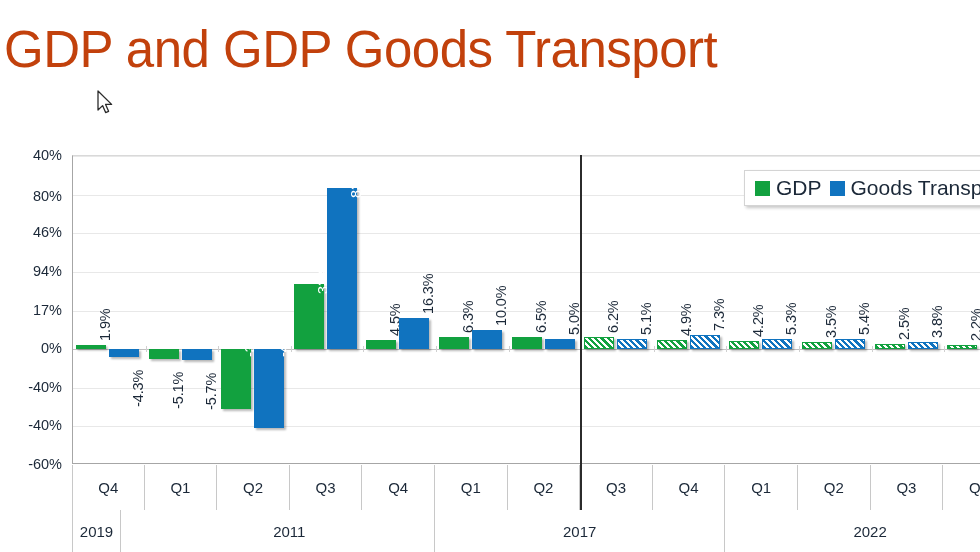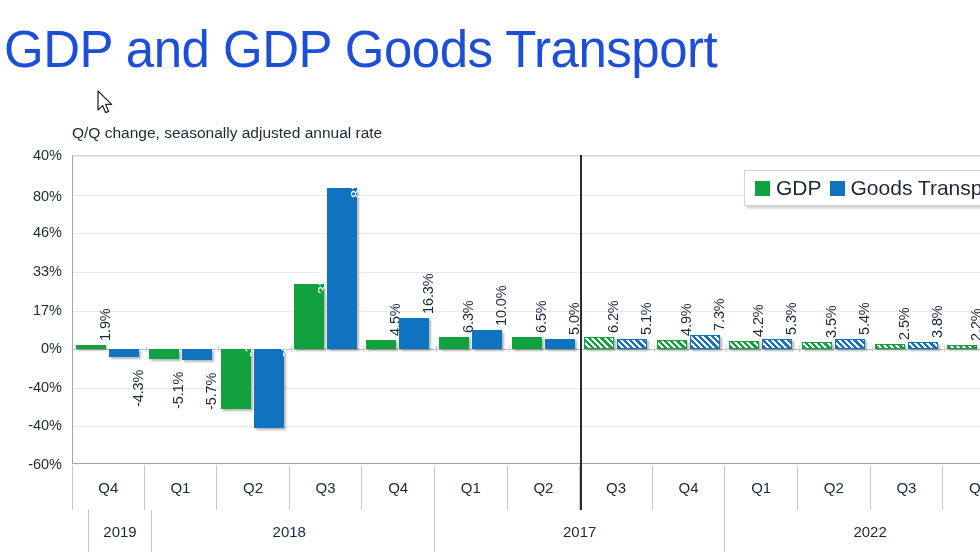--- a/index.html
+++ b/index.html
@@ -16,21 +16,21 @@
   }
 
   
   #slide-title {
     position: absolute;
     left: 4px;
     top: 22px;
     font-size: 51px;
     line-height: 1.08;
     font-weight: 400;
-    color: #1d4ed8;
+    color: #c2410c;
     letter-spacing: -0.5px;
     white-space: nowrap;
     font-family: "Liberation Sans", sans-serif;
   }
 
   
   #cursor {
     position: absolute;
     left: 96px;
     top: 90px;
@@ -218,21 +218,20 @@
 <div id="slide-title">GDP and GDP Goods Transport</div>
 
 <div id="cursor">
   <svg width="20" height="28" viewBox="0 0 20 28">
     <path d="M2,1 L2,20 L6.6,15.6 L9.6,22.6 L12.6,21.3 L9.6,14.4 L15.6,14.4 Z" fill="#ffffff" stroke="#2b2b2b" stroke-width="1.3" stroke-linejoin="round"></path>
   </svg>
 </div>
 
 <div id="chart-area">
 
-  <div id="chart-subtitle">Q/Q change, seasonally adjusted annual rate</div>
 
   <div id="plot">
     <div id="gridlines">
         <div class="gridline" style="top: 0px;"></div>
         <div class="gridline" style="top: 38.625px;"></div>
         <div class="gridline" style="top: 77.25px;"></div>
         <div class="gridline" style="top: 115.875px;"></div>
         <div class="gridline" style="top: 154.5px;"></div>
         <div class="gridline zero" style="top: 193.125px;"></div>
         <div class="gridline" style="top: 231.75px;"></div>
@@ -303,21 +302,21 @@
         <div class="dlabel" style="left: 855.6px; top: 181.786px;">3.8%</div>
         <div class="bar green fc" style="left: 874.2px; width: 30px; height: 4.24875px; top: 188.876px;"></div>
         <div class="dlabel" style="left: 895.2px; top: 184.876px;">2.2%</div>
       </div>
   </div>
 
   <div id="ytick-labels">
       <div class="ytick" style="top: 45px;">40%</div>
       <div class="ytick" style="top: 86px;">80%</div>
       <div class="ytick" style="top: 122.25px;">46%</div>
-      <div class="ytick" style="top: 160.875px;">33%</div>
+      <div class="ytick" style="top: 160.875px;">94%</div>
       <div class="ytick" style="top: 199.5px;">17%</div>
       <div class="ytick" style="top: 238.125px;">0%</div>
       <div class="ytick" style="top: 276.75px;">-40%</div>
       <div class="ytick" style="top: 315.375px;">-40%</div>
       <div class="ytick" style="top: 354px;">-60%</div>
     </div>
 
   <div id="forecast-divider" style="left: 580.2px;"></div>
 
   <div id="legend">
@@ -341,20 +340,20 @@
         <div class="xcat" style="left: 363px; width: 72.6px;">Q1</div>
         <div class="xcat" style="left: 435.6px; width: 72.6px;">Q2</div>
         <div class="xcat" style="left: 508.2px; width: 72.6px;">Q3</div>
         <div class="xcat" style="left: 580.8px; width: 72.6px;">Q4</div>
         <div class="xcat" style="left: 653.4px; width: 72.6px;">Q1</div>
         <div class="xcat" style="left: 726px; width: 72.6px;">Q2</div>
         <div class="xcat" style="left: 798.6px; width: 72.6px;">Q3</div>
         <div class="xcat" style="left: 871.2px; width: 72.6px;">Q4</div>
       </div>
     <div id="xyears">
-        <div class="xyear" style="left: 16px; width: 64px; border-left: 1px solid rgb(200, 200, 200);">2019</div>
-        <div class="xyear" style="left: 72.6px; width: 290.4px;">2018</div>
+        <div class="xyear" style="left: 0px; width: 49px; border-left: 1px solid rgb(200, 200, 200);">2019</div>
+        <div class="xyear" style="left: 72.6px; width: 290.4px;">2011</div>
         <div class="xyear" style="left: 363px; width: 290.4px;">2017</div>
         <div class="xyear" style="left: 653.4px; width: 290.4px;">2022</div>
       </div>
   </div>
 
 </div>
 
 </body></html>

